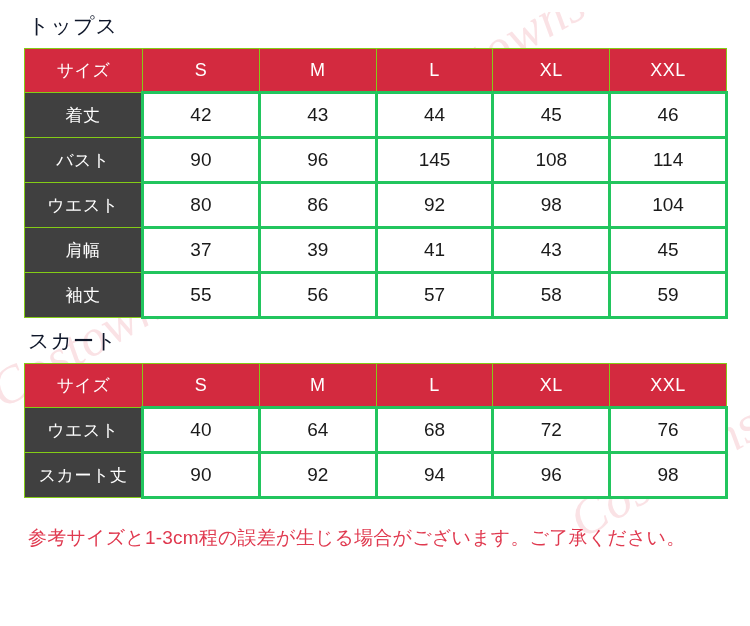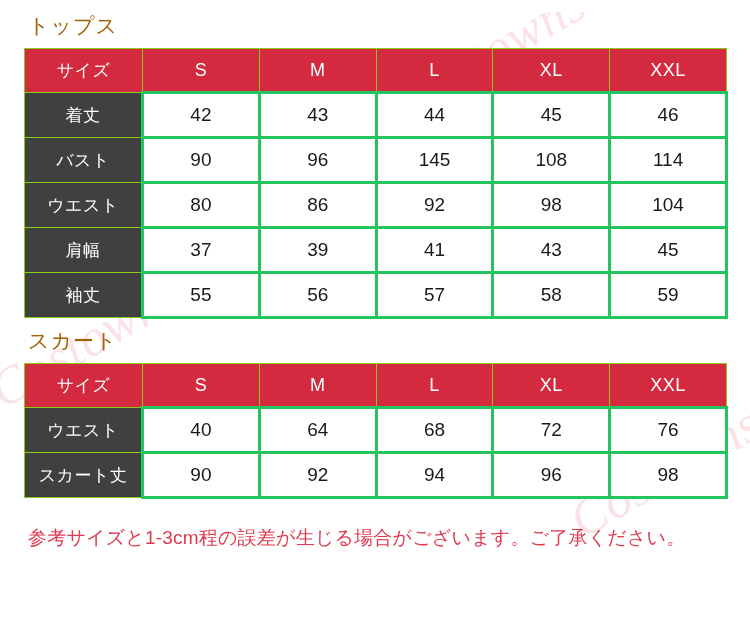--- a/index.html
+++ b/index.html
@@ -49,21 +49,21 @@
   .wm5 { left: -20px; top: 300px; }
   .wm6 { left: 560px; top: 430px; }
 
   .content {
     position: relative;
     z-index: 10;
   }
 
   .section-title {
     font-size: 21px;
-    color: #a16207;
+    color: #0f172a;
     margin: 12px 0 8px 4px;
     font-weight: 400;
     letter-spacing: 1px;
   }
   .section-title.second {
     margin-top: 8px;
   }
 
   table.size-table {
     border-collapse: collapse;

